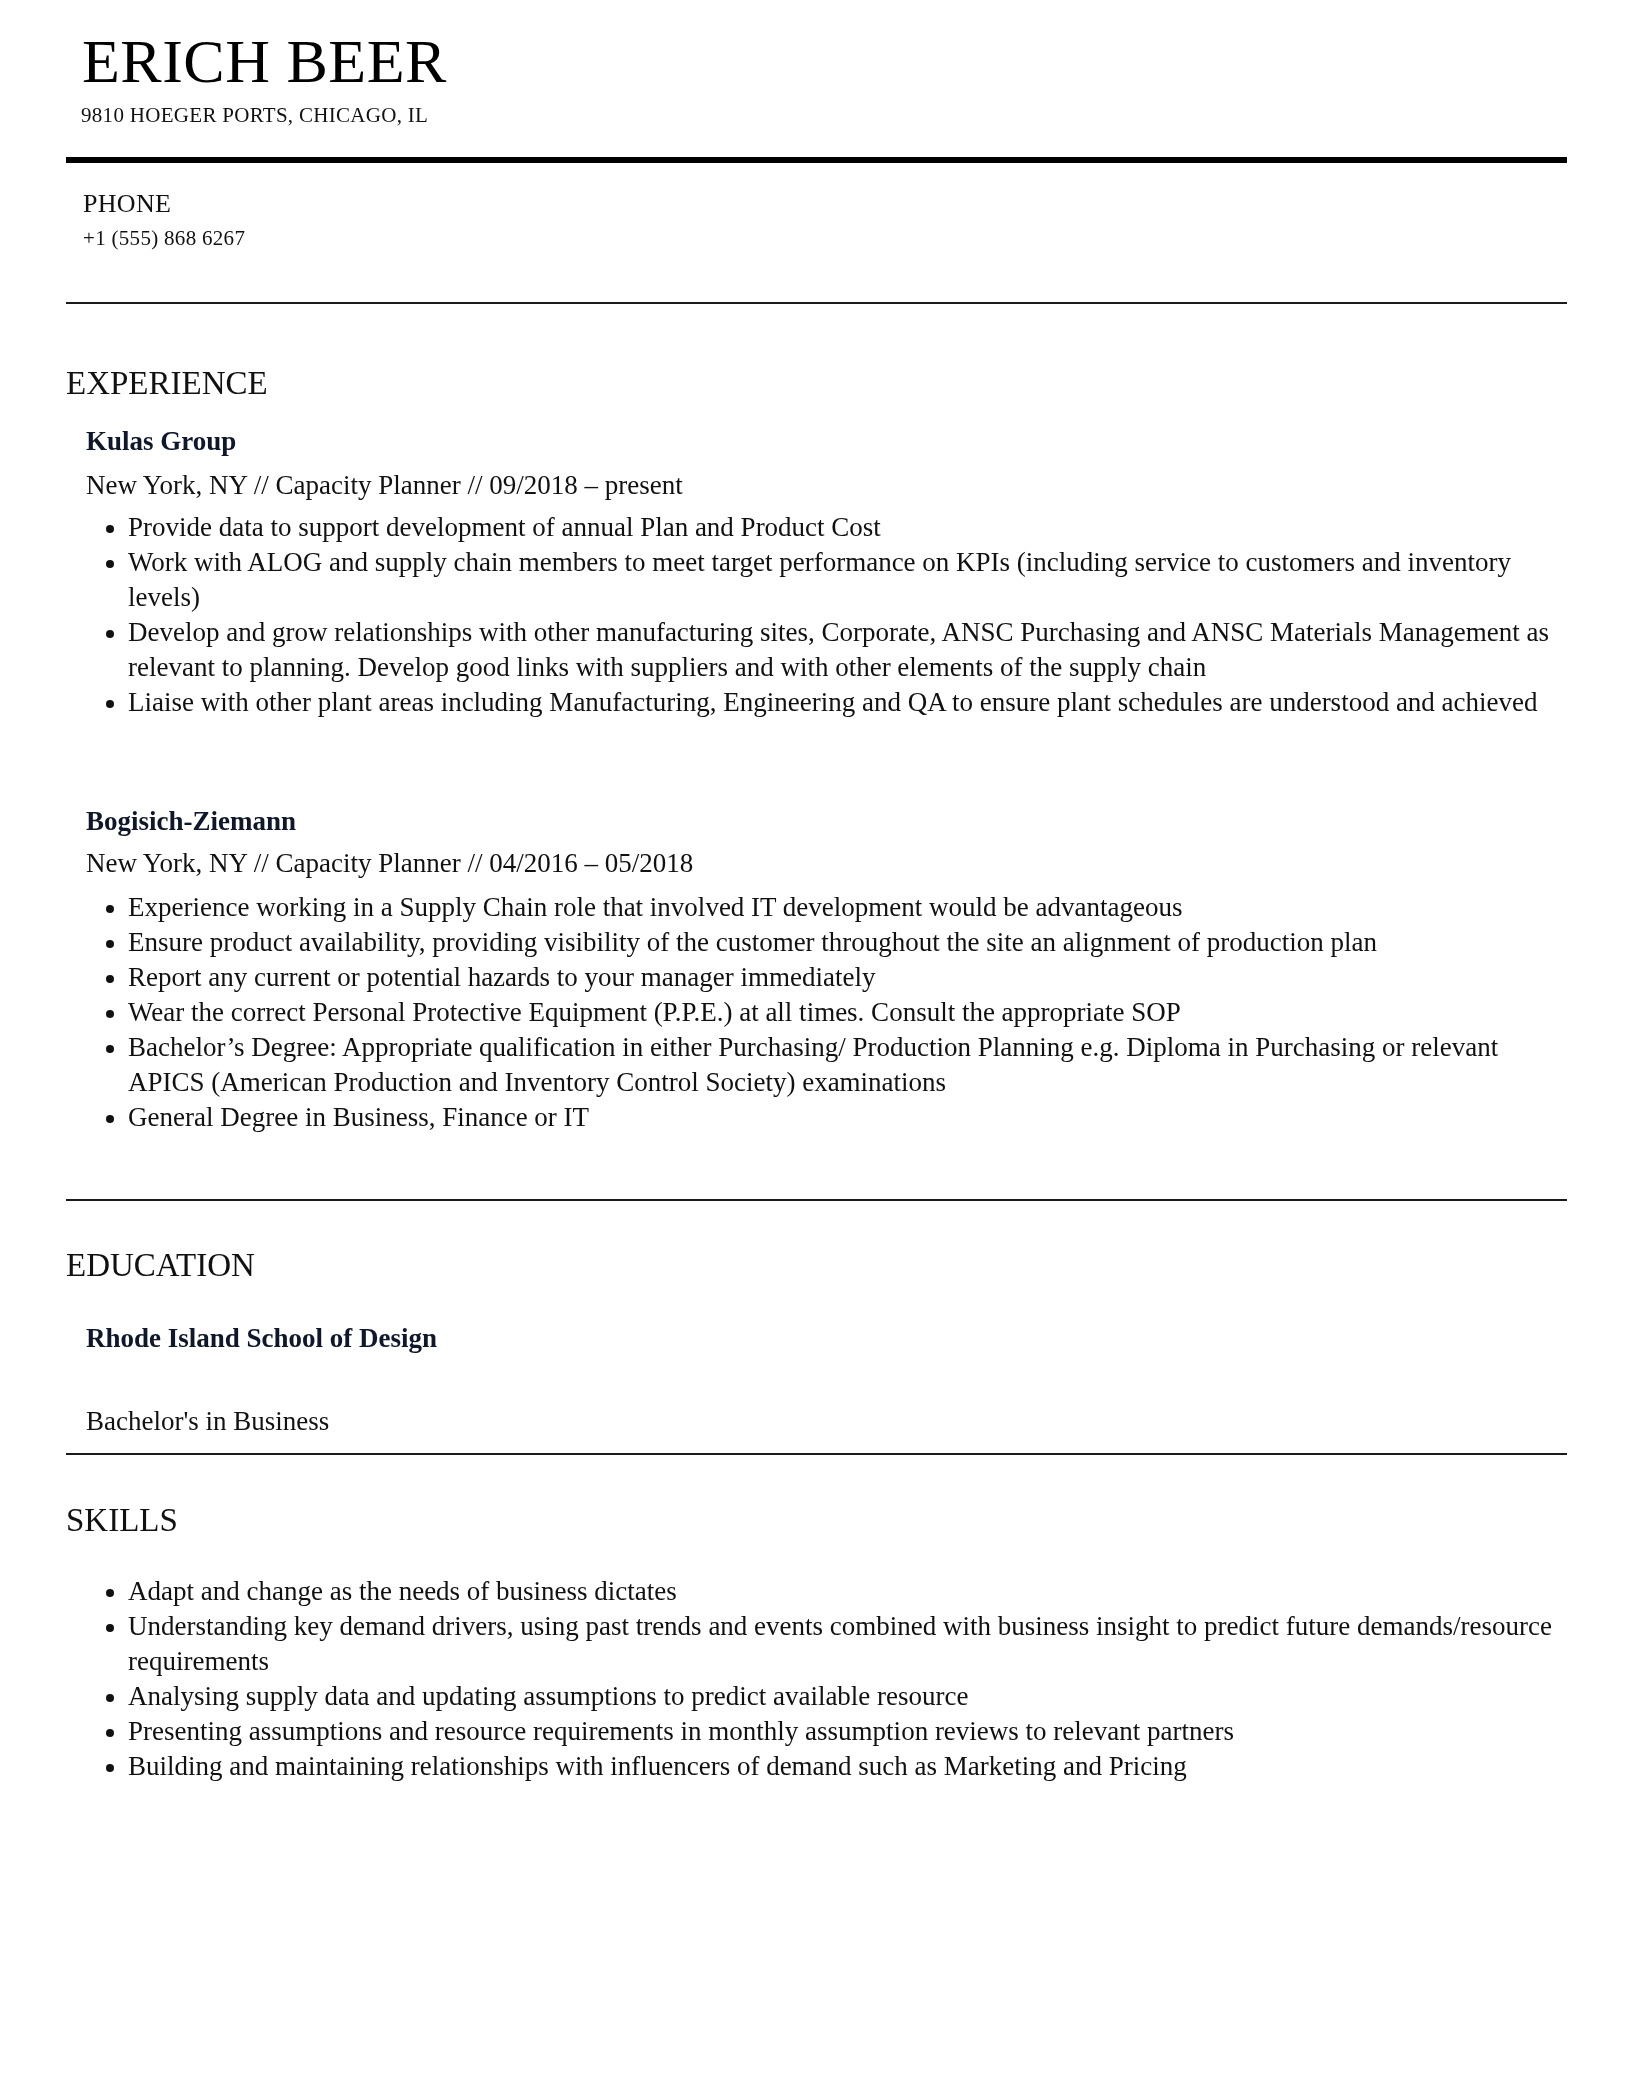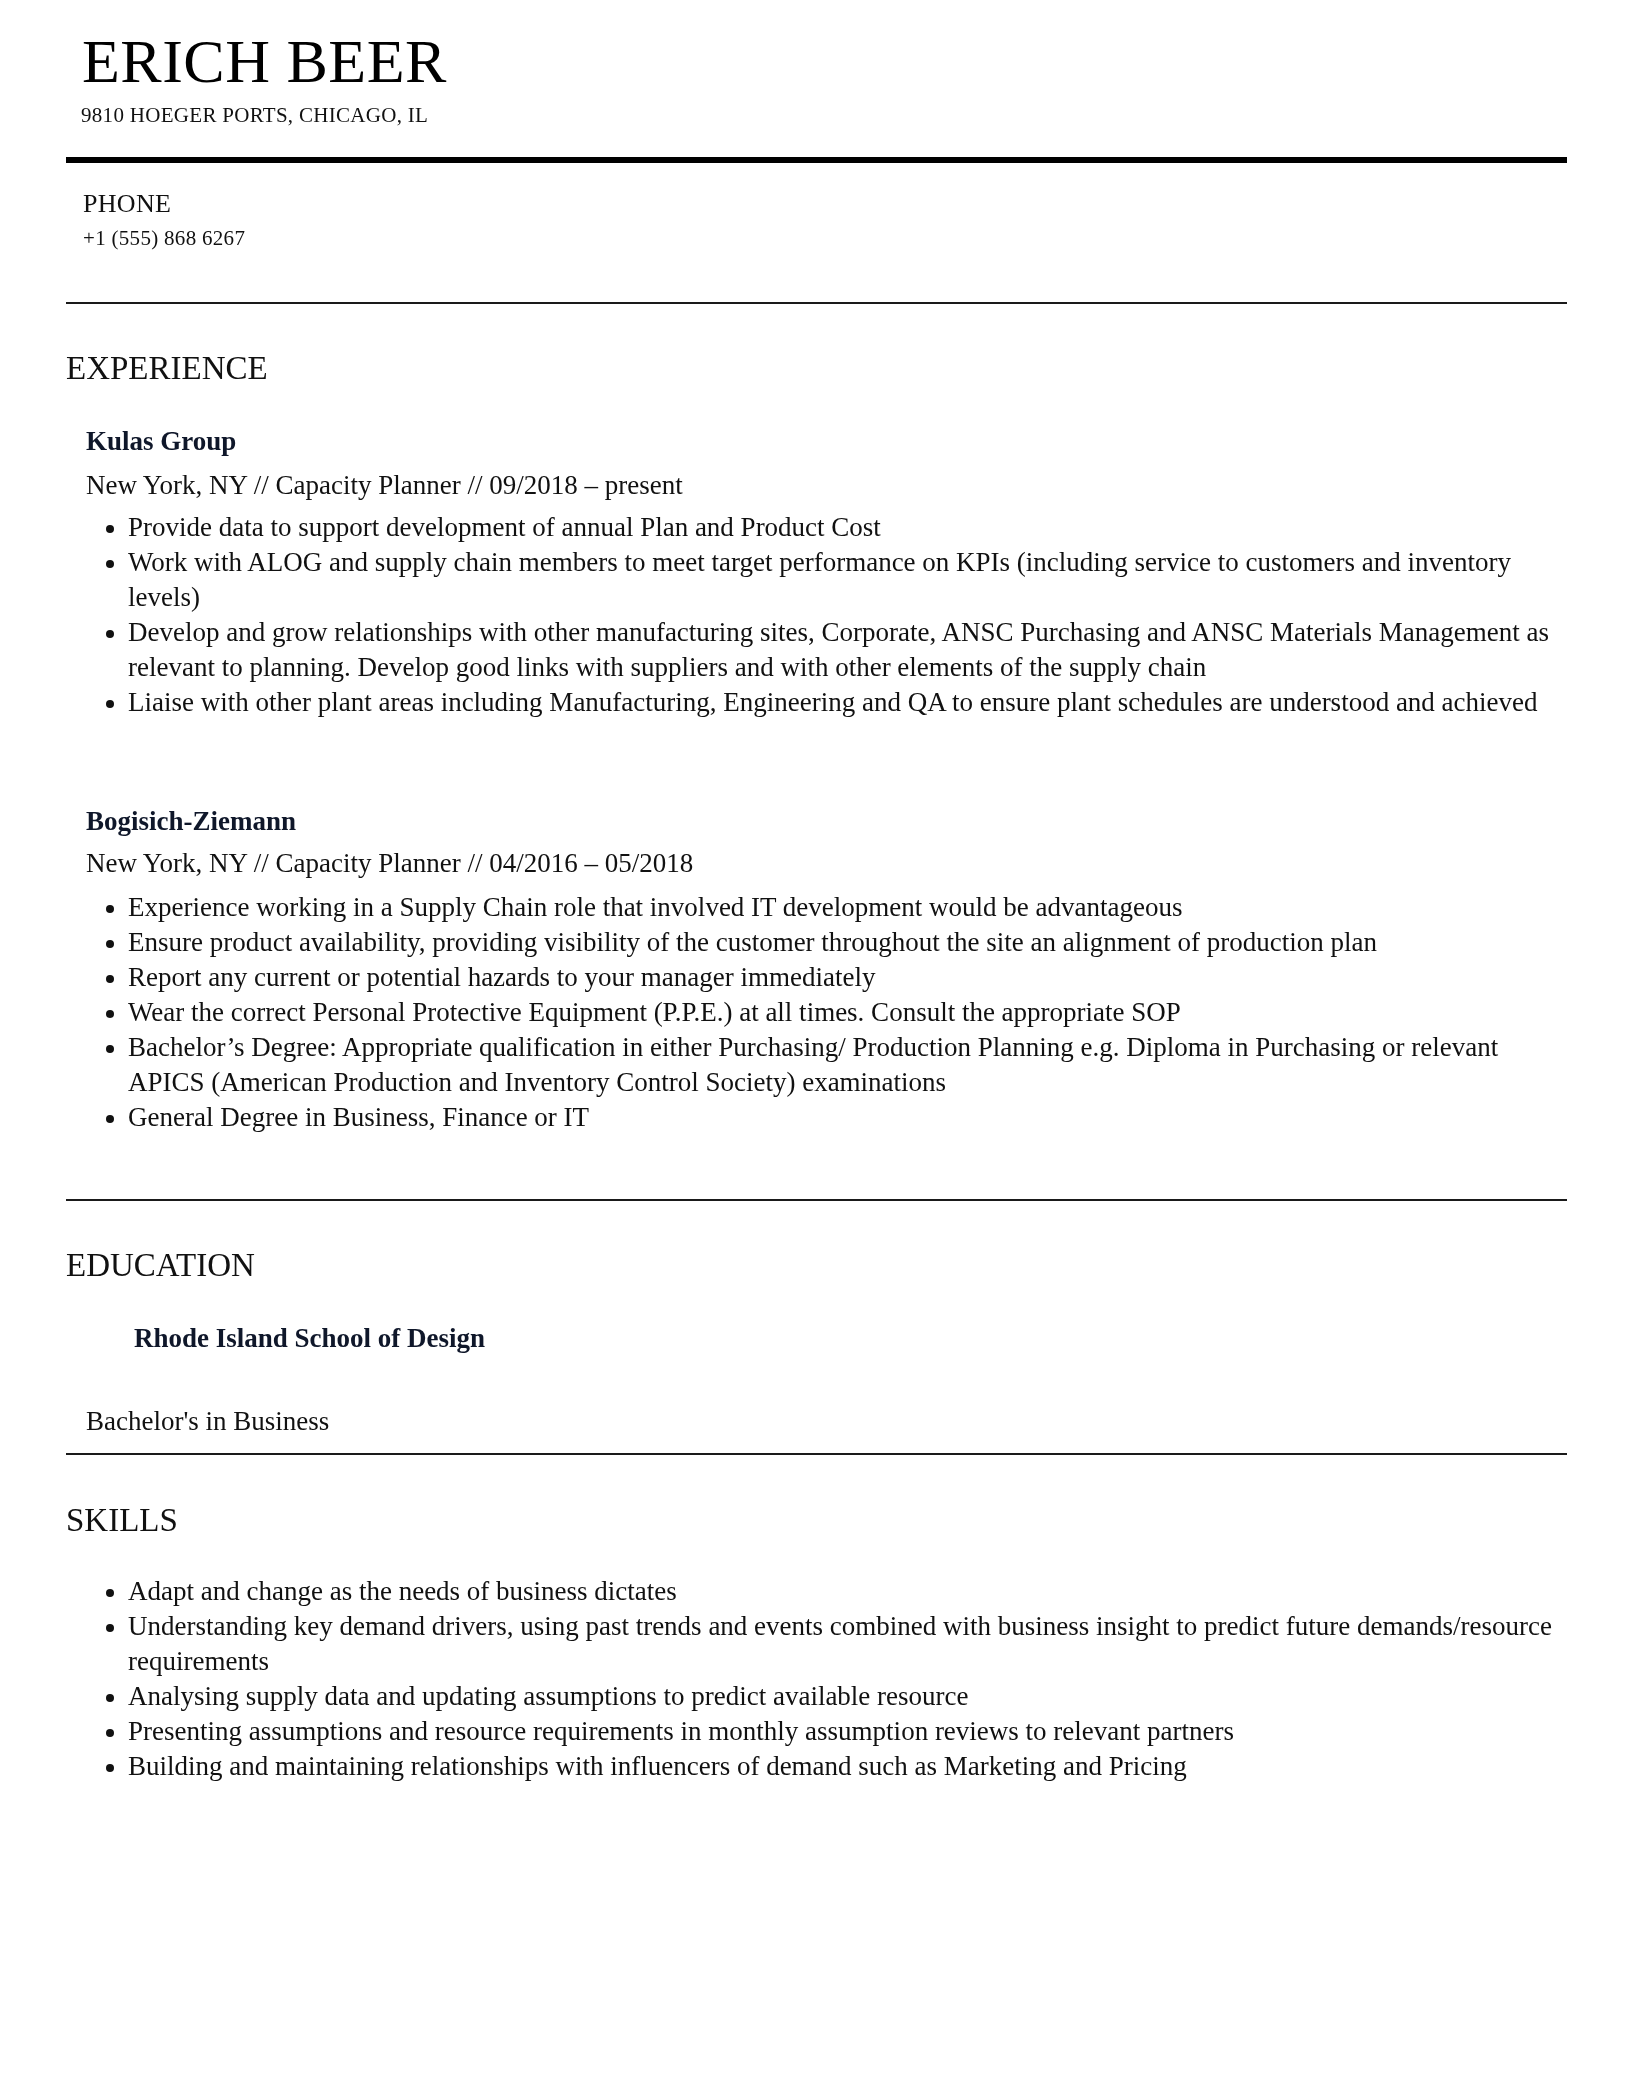--- a/index.html
+++ b/index.html
@@ -61,21 +61,21 @@
   <h1 class="name">ERICH BEER</h1>
   <div class="address">9810 HOEGER PORTS, CHICAGO, IL</div>
 
   <div class="rule-thick"></div>
 
   <div class="contact-label">PHONE</div>
   <div class="contact-value">+1 (555) 868 6267</div>
 
   <div class="rule" style="top:302px;"></div>
 
-  <h2 class="section-title" style="top:348px;">EXPERIENCE</h2>
+  <h2 class="section-title" style="top:363px;">EXPERIENCE</h2>
 
   <div class="entry-title" style="top:424px;">Kulas Group</div>
   <div class="entry-meta" style="top:468px;">New York, NY // Capacity Planner // 09/2018 – present</div>
   <ul class="bullets" style="top:510px;">
     <li><span class="dot"></span><span>Provide data to support development of annual Plan and Product Cost</span></li>
     <li><span class="dot"></span><span>Work with ALOG and supply chain members to meet target performance on KPIs (including service to customers and inventory levels)</span></li>
     <li><span class="dot"></span><span>Develop and grow relationships with other manufacturing sites, Corporate, ANSC Purchasing and ANSC Materials Management as relevant to planning. Develop good links with suppliers and with other elements of the supply chain</span></li>
     <li><span class="dot"></span><span>Liaise with other plant areas including Manufacturing, Engineering and QA to ensure plant schedules are understood and achieved</span></li>
   </ul>
 
@@ -86,21 +86,21 @@
     <li><span class="dot"></span><span>Ensure product availability, providing visibility of the customer throughout the site an alignment of production plan</span></li>
     <li><span class="dot"></span><span>Report any current or potential hazards to your manager immediately</span></li>
     <li><span class="dot"></span><span>Wear the correct Personal Protective Equipment (P.P.E.) at all times. Consult the appropriate SOP</span></li>
     <li><span class="dot"></span><span>Bachelor’s Degree: Appropriate qualification in either Purchasing/ Production Planning e.g. Diploma in Purchasing or relevant APICS (American Production and Inventory Control Society) examinations</span></li>
     <li><span class="dot"></span><span>General Degree in Business, Finance or IT</span></li>
   </ul>
 
   <div class="rule" style="top:1199px;"></div>
 
   <h2 class="section-title" style="top:1245px;">EDUCATION</h2>
-  <div class="entry-title" style="top:1321px;margin-left:48px;">Rhode Island School of Design</div>
+  <div class="entry-title" style="top:1321px;">Rhode Island School of Design</div>
   <div class="entry-meta" style="top:1404px;font-family:Liberation Serif, serif;">Bachelor's in Business</div>
 
   <div class="rule" style="top:1453px;"></div>
 
   <h2 class="section-title" style="top:1500px;">SKILLS</h2>
   <ul class="bullets" style="top:1574px;">
     <li><span class="dot"></span><span>Adapt and change as the needs of business dictates</span></li>
     <li><span class="dot"></span><span>Understanding key demand drivers, using past trends and events combined with business insight to predict future demands/resource requirements</span></li>
     <li><span class="dot"></span><span>Analysing supply data and updating assumptions to predict available resource</span></li>
     <li><span class="dot"></span><span>Presenting assumptions and resource requirements in monthly assumption reviews to relevant partners</span></li>

